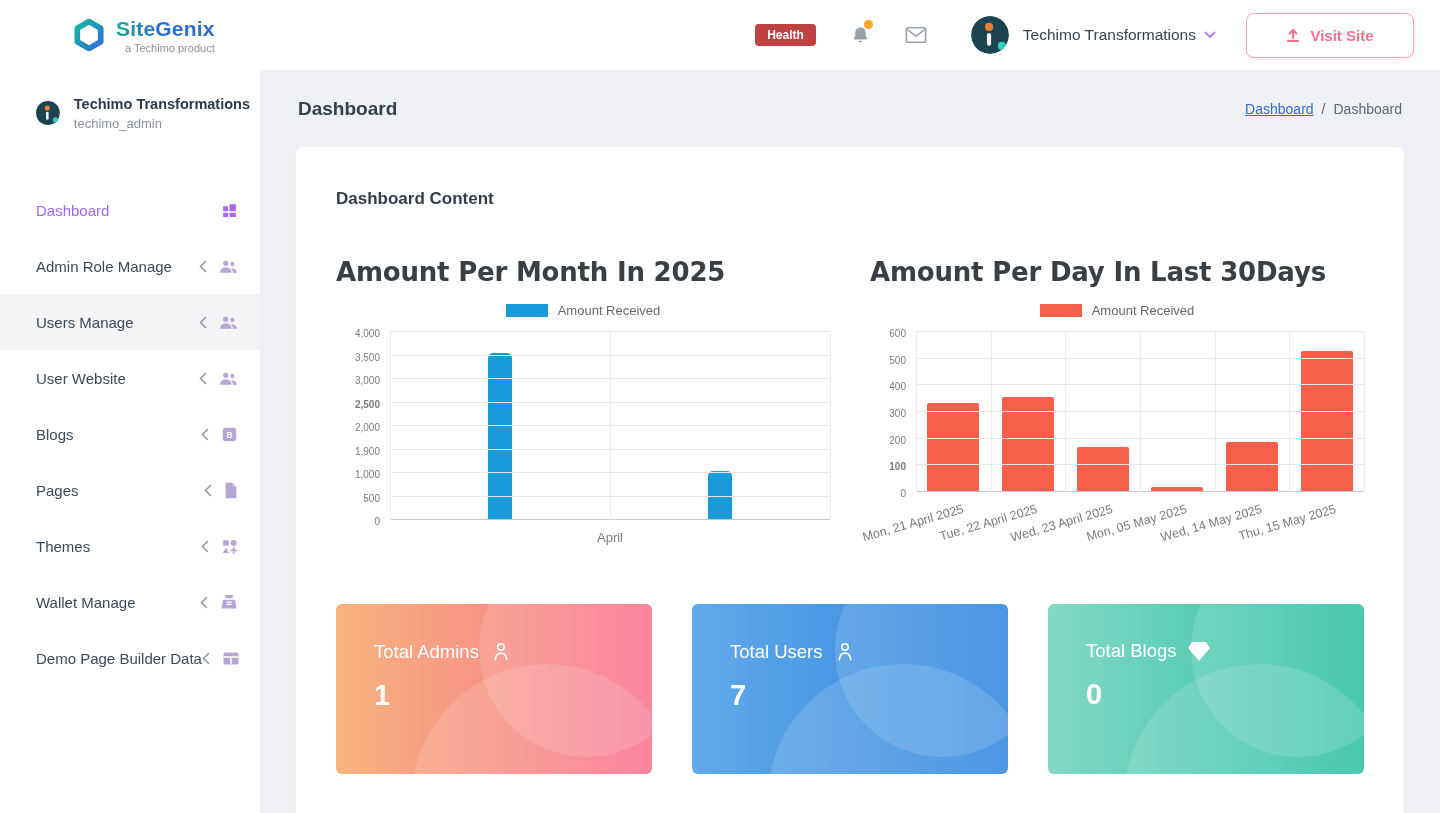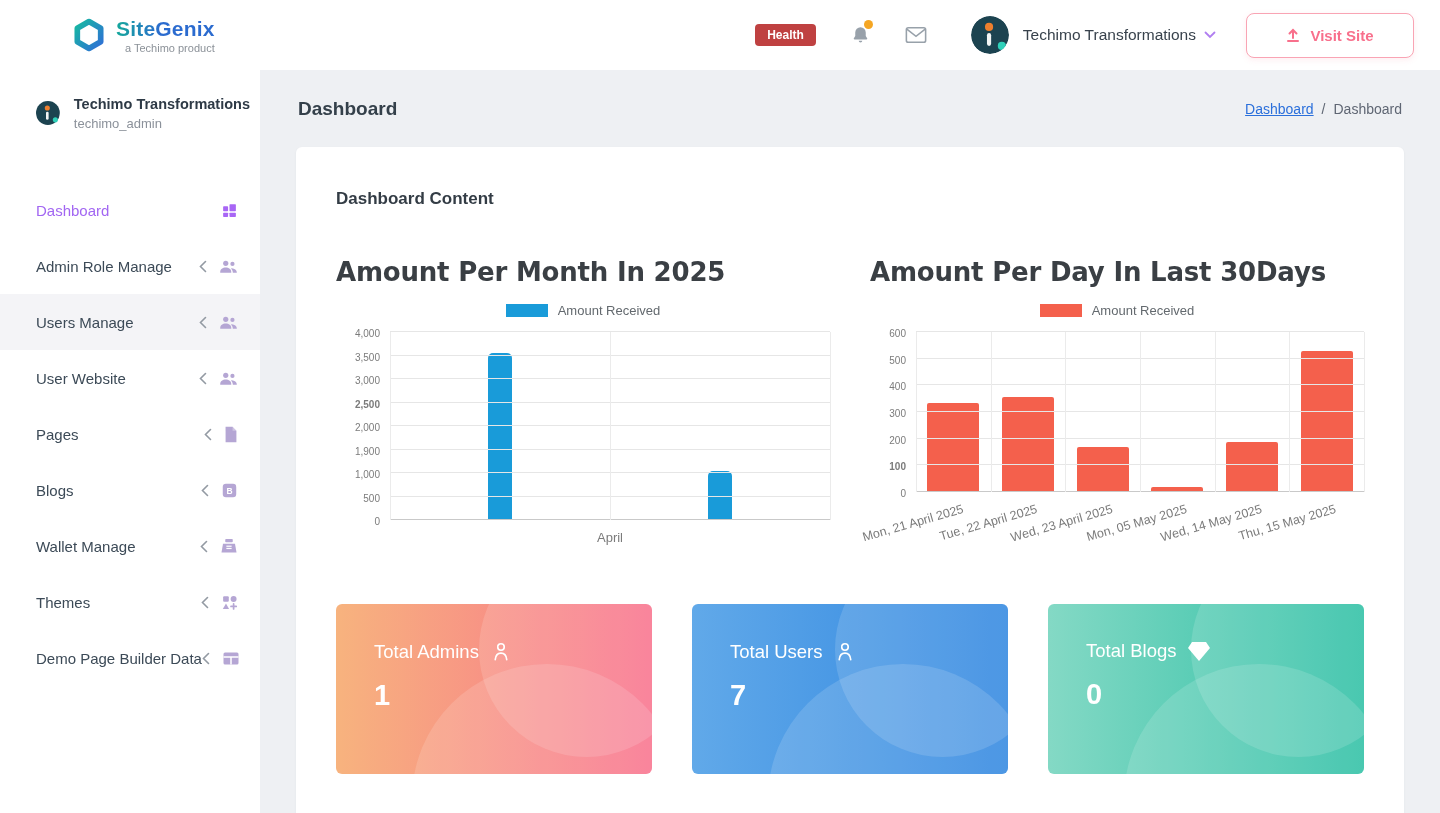--- a/index.html
+++ b/index.html
@@ -234,86 +234,86 @@
               <circle cx="8.5" cy="5.5" r="3.3"></circle>
               <path d="M1.5 16.5c0-3.4 3.1-5.6 7-5.6s7 2.2 7 5.6v1h-14z"></path>
               <circle cx="17" cy="6.2" r="2.7"></circle>
               <path d="M16.3 11.6c3.4.3 6.2 2.3 6.2 5v.9h-5c0-2.2-.8-4.3-2.4-5.6z"></path>
             </svg>
           </span>
     </span>
   </div>
 
   <div class="nav-item">
+    <span class="nav-label">Blogs</span>
+    <span class="nav-right">
+      <span class="nav-chevron">
+        <svg width="8" height="13" viewBox="0 0 8 13" fill="none" stroke="currentColor" stroke-width="1.6" stroke-linecap="round">
+              <path d="M6.5 1.5L1.5 6.5l5 5"></path>
+            </svg>
+      </span>
+      <span class="nav-icon">
+            <svg width="17" height="17" viewBox="0 0 24 24">
+              <rect x="2.5" y="2.5" width="19" height="19" rx="4.5" fill="currentColor"></rect>
+              <text x="12" y="16.6" text-anchor="middle" font-size="12" font-weight="bold" fill="#fff" font-family="Liberation Sans,sans-serif">B</text>
+            </svg>
+          </span>
+    </span>
+  </div>
+
+  <div class="nav-item">
     <span class="nav-label">Pages</span>
     <span class="nav-right">
       <span class="nav-chevron">
         <svg width="8" height="13" viewBox="0 0 8 13" fill="none" stroke="currentColor" stroke-width="1.6" stroke-linecap="round">
               <path d="M6.5 1.5L1.5 6.5l5 5"></path>
             </svg>
       </span>
       <span class="nav-icon">
             <svg width="14" height="17" viewBox="0 0 18 22" fill="currentColor">
               <path d="M2 1h9l5 5v15H2z"></path>
               <path d="M11 1l5 5h-5z" fill="#fff" opacity=".35"></path>
             </svg>
           </span>
     </span>
   </div>
 
   <div class="nav-item">
-    <span class="nav-label">Blogs</span>
-    <span class="nav-right">
-      <span class="nav-chevron">
-        <svg width="8" height="13" viewBox="0 0 8 13" fill="none" stroke="currentColor" stroke-width="1.6" stroke-linecap="round">
-              <path d="M6.5 1.5L1.5 6.5l5 5"></path>
-            </svg>
-      </span>
-      <span class="nav-icon">
-            <svg width="17" height="17" viewBox="0 0 24 24">
-              <rect x="2.5" y="2.5" width="19" height="19" rx="4.5" fill="currentColor"></rect>
-              <text x="12" y="16.6" text-anchor="middle" font-size="12" font-weight="bold" fill="#fff" font-family="Liberation Sans,sans-serif">B</text>
+    <span class="nav-label">Themes</span>
+    <span class="nav-right">
+      <span class="nav-chevron">
+        <svg width="8" height="13" viewBox="0 0 8 13" fill="none" stroke="currentColor" stroke-width="1.6" stroke-linecap="round">
+              <path d="M6.5 1.5L1.5 6.5l5 5"></path>
+            </svg>
+      </span>
+      <span class="nav-icon">
+            <svg width="17" height="17" viewBox="0 0 24 24" fill="currentColor" stroke="none">
+              <rect x="3" y="3" width="8" height="8" rx="1.5"></rect>
+              <circle cx="17.8" cy="7" r="4.2"></circle>
+              <path d="M7 13.5l4.4 7.5H2.6z"></path>
+              <path d="M17.8 13.8v7.4M14.1 17.5h7.4" stroke="currentColor" stroke-width="2.4" fill="none" stroke-linecap="round"></path>
             </svg>
           </span>
     </span>
   </div>
 
   <div class="nav-item">
     <span class="nav-label">Wallet Manage</span>
     <span class="nav-right">
       <span class="nav-chevron">
         <svg width="8" height="13" viewBox="0 0 8 13" fill="none" stroke="currentColor" stroke-width="1.6" stroke-linecap="round">
               <path d="M6.5 1.5L1.5 6.5l5 5"></path>
             </svg>
       </span>
       <span class="nav-icon">
             <svg width="18" height="16" viewBox="0 0 24 21" fill="currentColor">
               <rect x="7" y="1" width="10" height="4.5" rx="1"></rect>
               <path d="M4 7.5h16L22 19H2z"></path>
               <rect x="8.5" y="10" width="7" height="1.6" fill="#fff"></rect>
               <rect x="8.5" y="13" width="7" height="1.6" fill="#fff"></rect>
-            </svg>
-          </span>
-    </span>
-  </div>
-
-  <div class="nav-item">
-    <span class="nav-label">Themes</span>
-    <span class="nav-right">
-      <span class="nav-chevron">
-        <svg width="8" height="13" viewBox="0 0 8 13" fill="none" stroke="currentColor" stroke-width="1.6" stroke-linecap="round">
-              <path d="M6.5 1.5L1.5 6.5l5 5"></path>
-            </svg>
-      </span>
-      <span class="nav-icon">
-            <svg width="17" height="17" viewBox="0 0 24 24" fill="currentColor" stroke="none">
-              <rect x="3" y="3" width="8" height="8" rx="1.5"></rect>
-              <circle cx="17.8" cy="7" r="4.2"></circle>
-              <path d="M7 13.5l4.4 7.5H2.6z"></path>
-              <path d="M17.8 13.8v7.4M14.1 17.5h7.4" stroke="currentColor" stroke-width="2.4" fill="none" stroke-linecap="round"></path>
             </svg>
           </span>
     </span>
   </div>
 
 
   <div class="nav-item">
     <span class="nav-label">Demo Page Builder Data</span>
     <span class="nav-right">
       <span class="nav-chevron">

